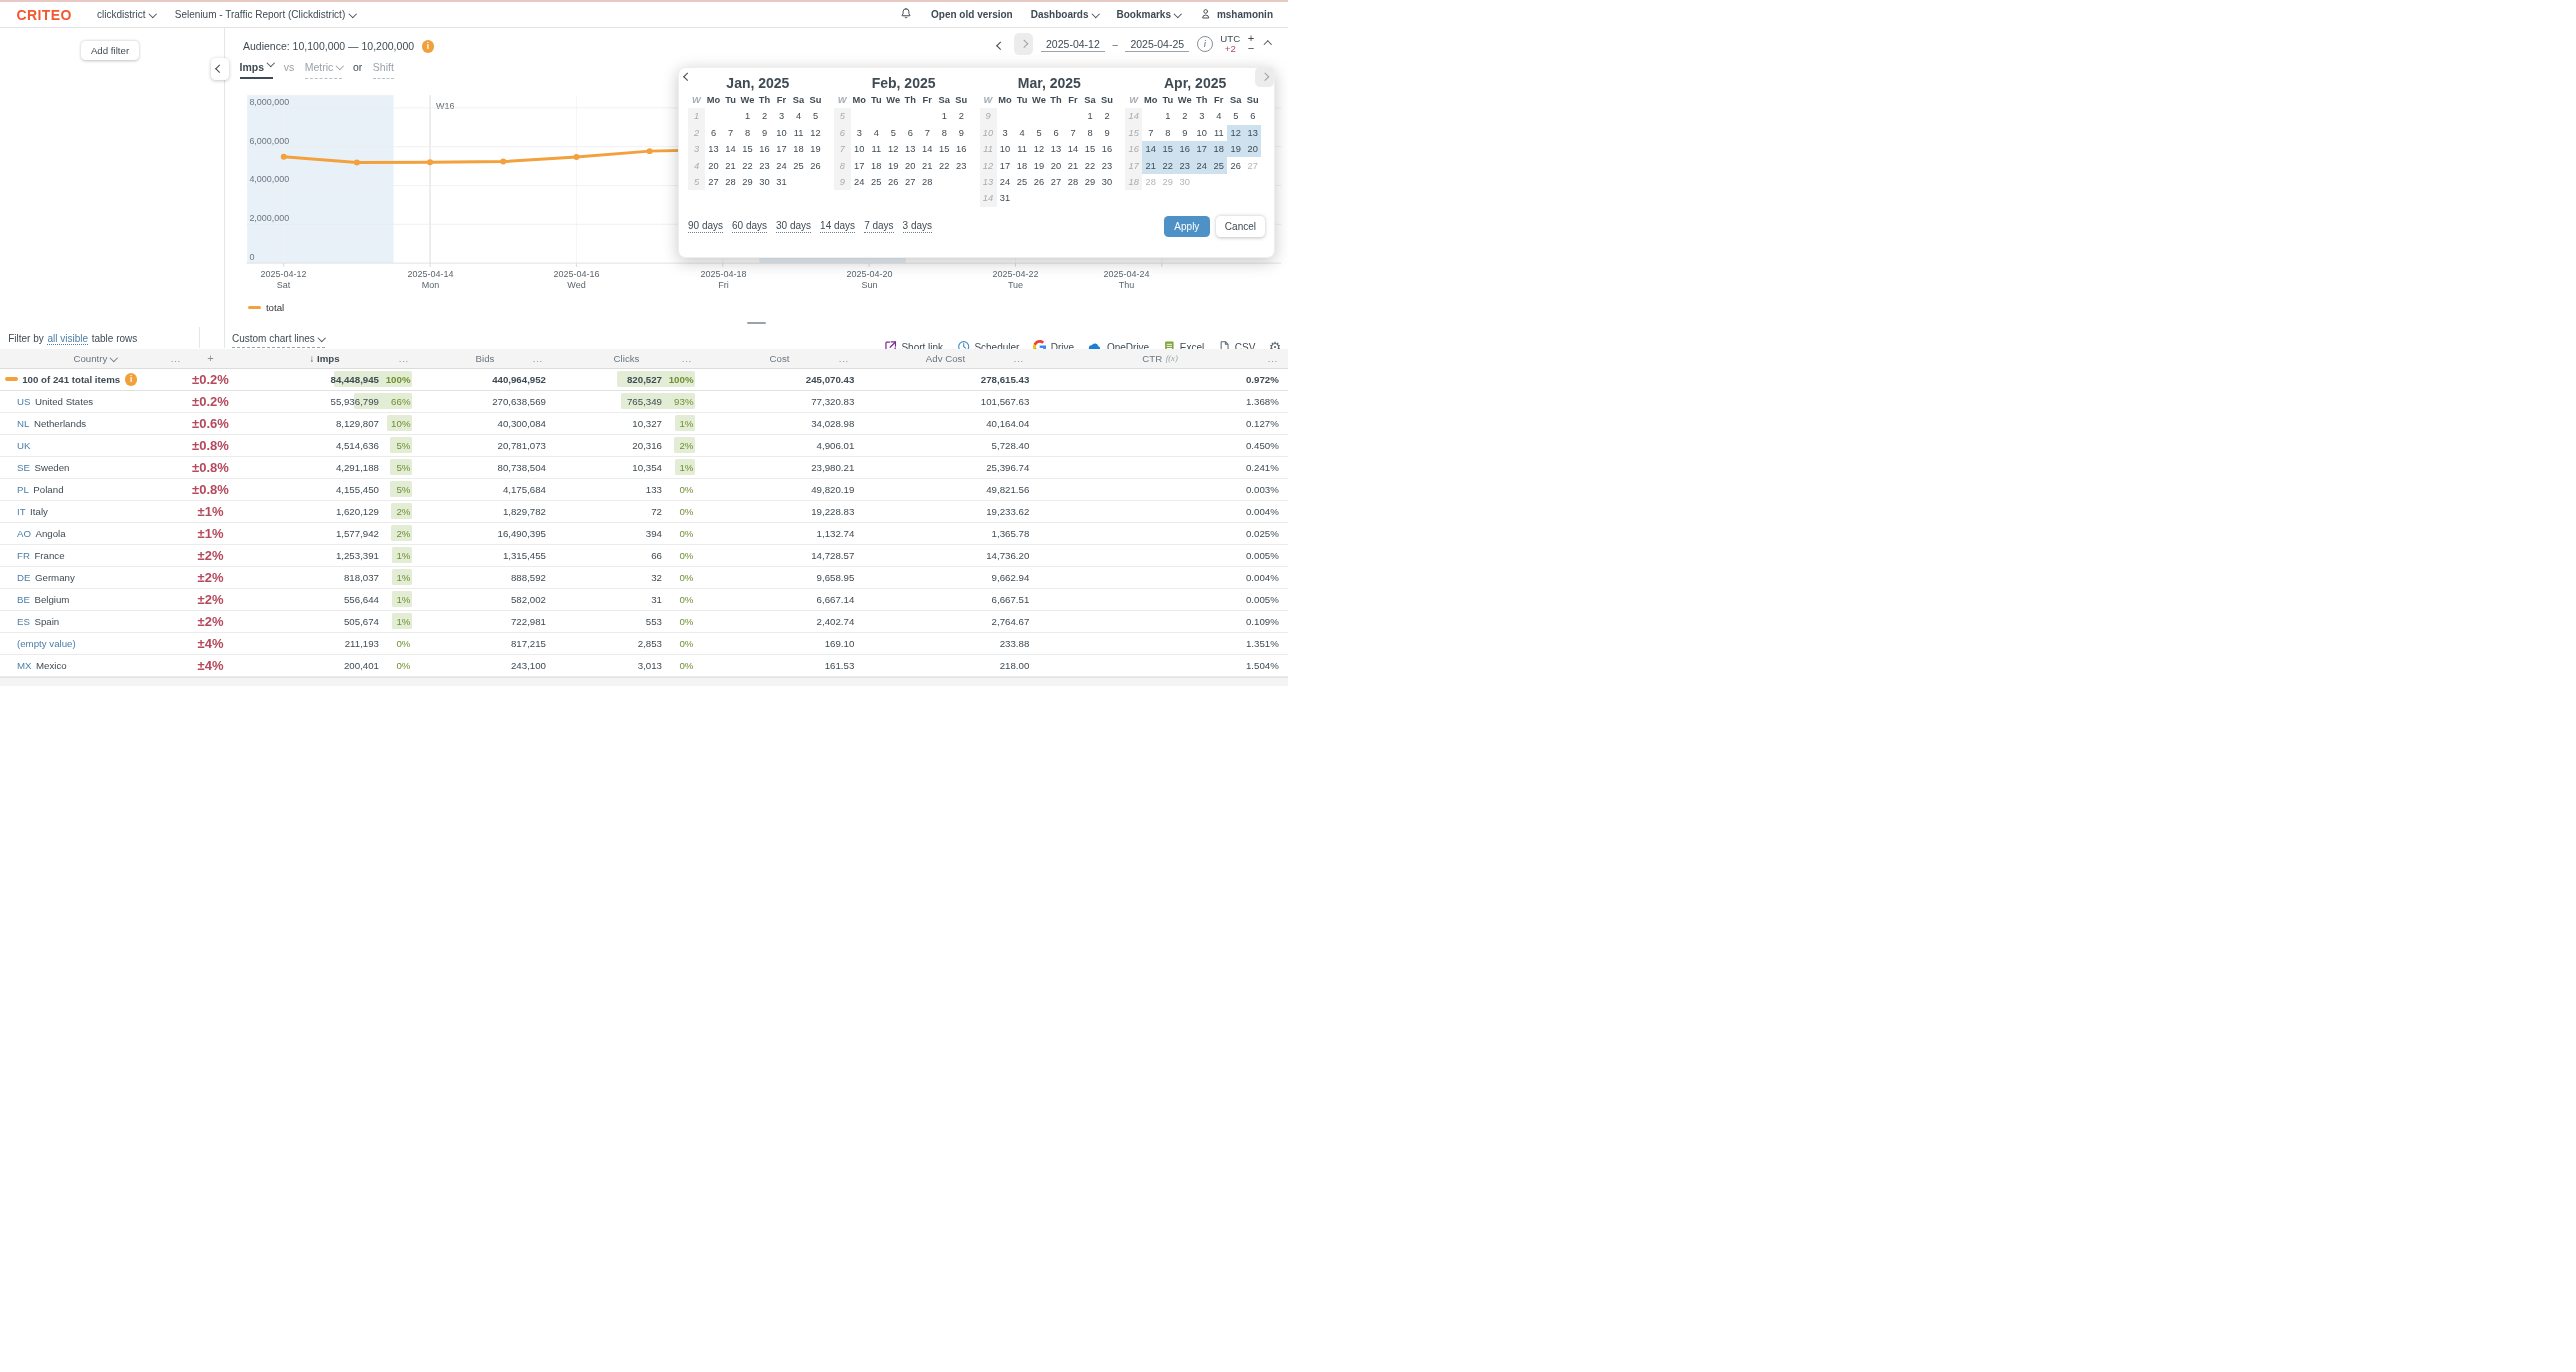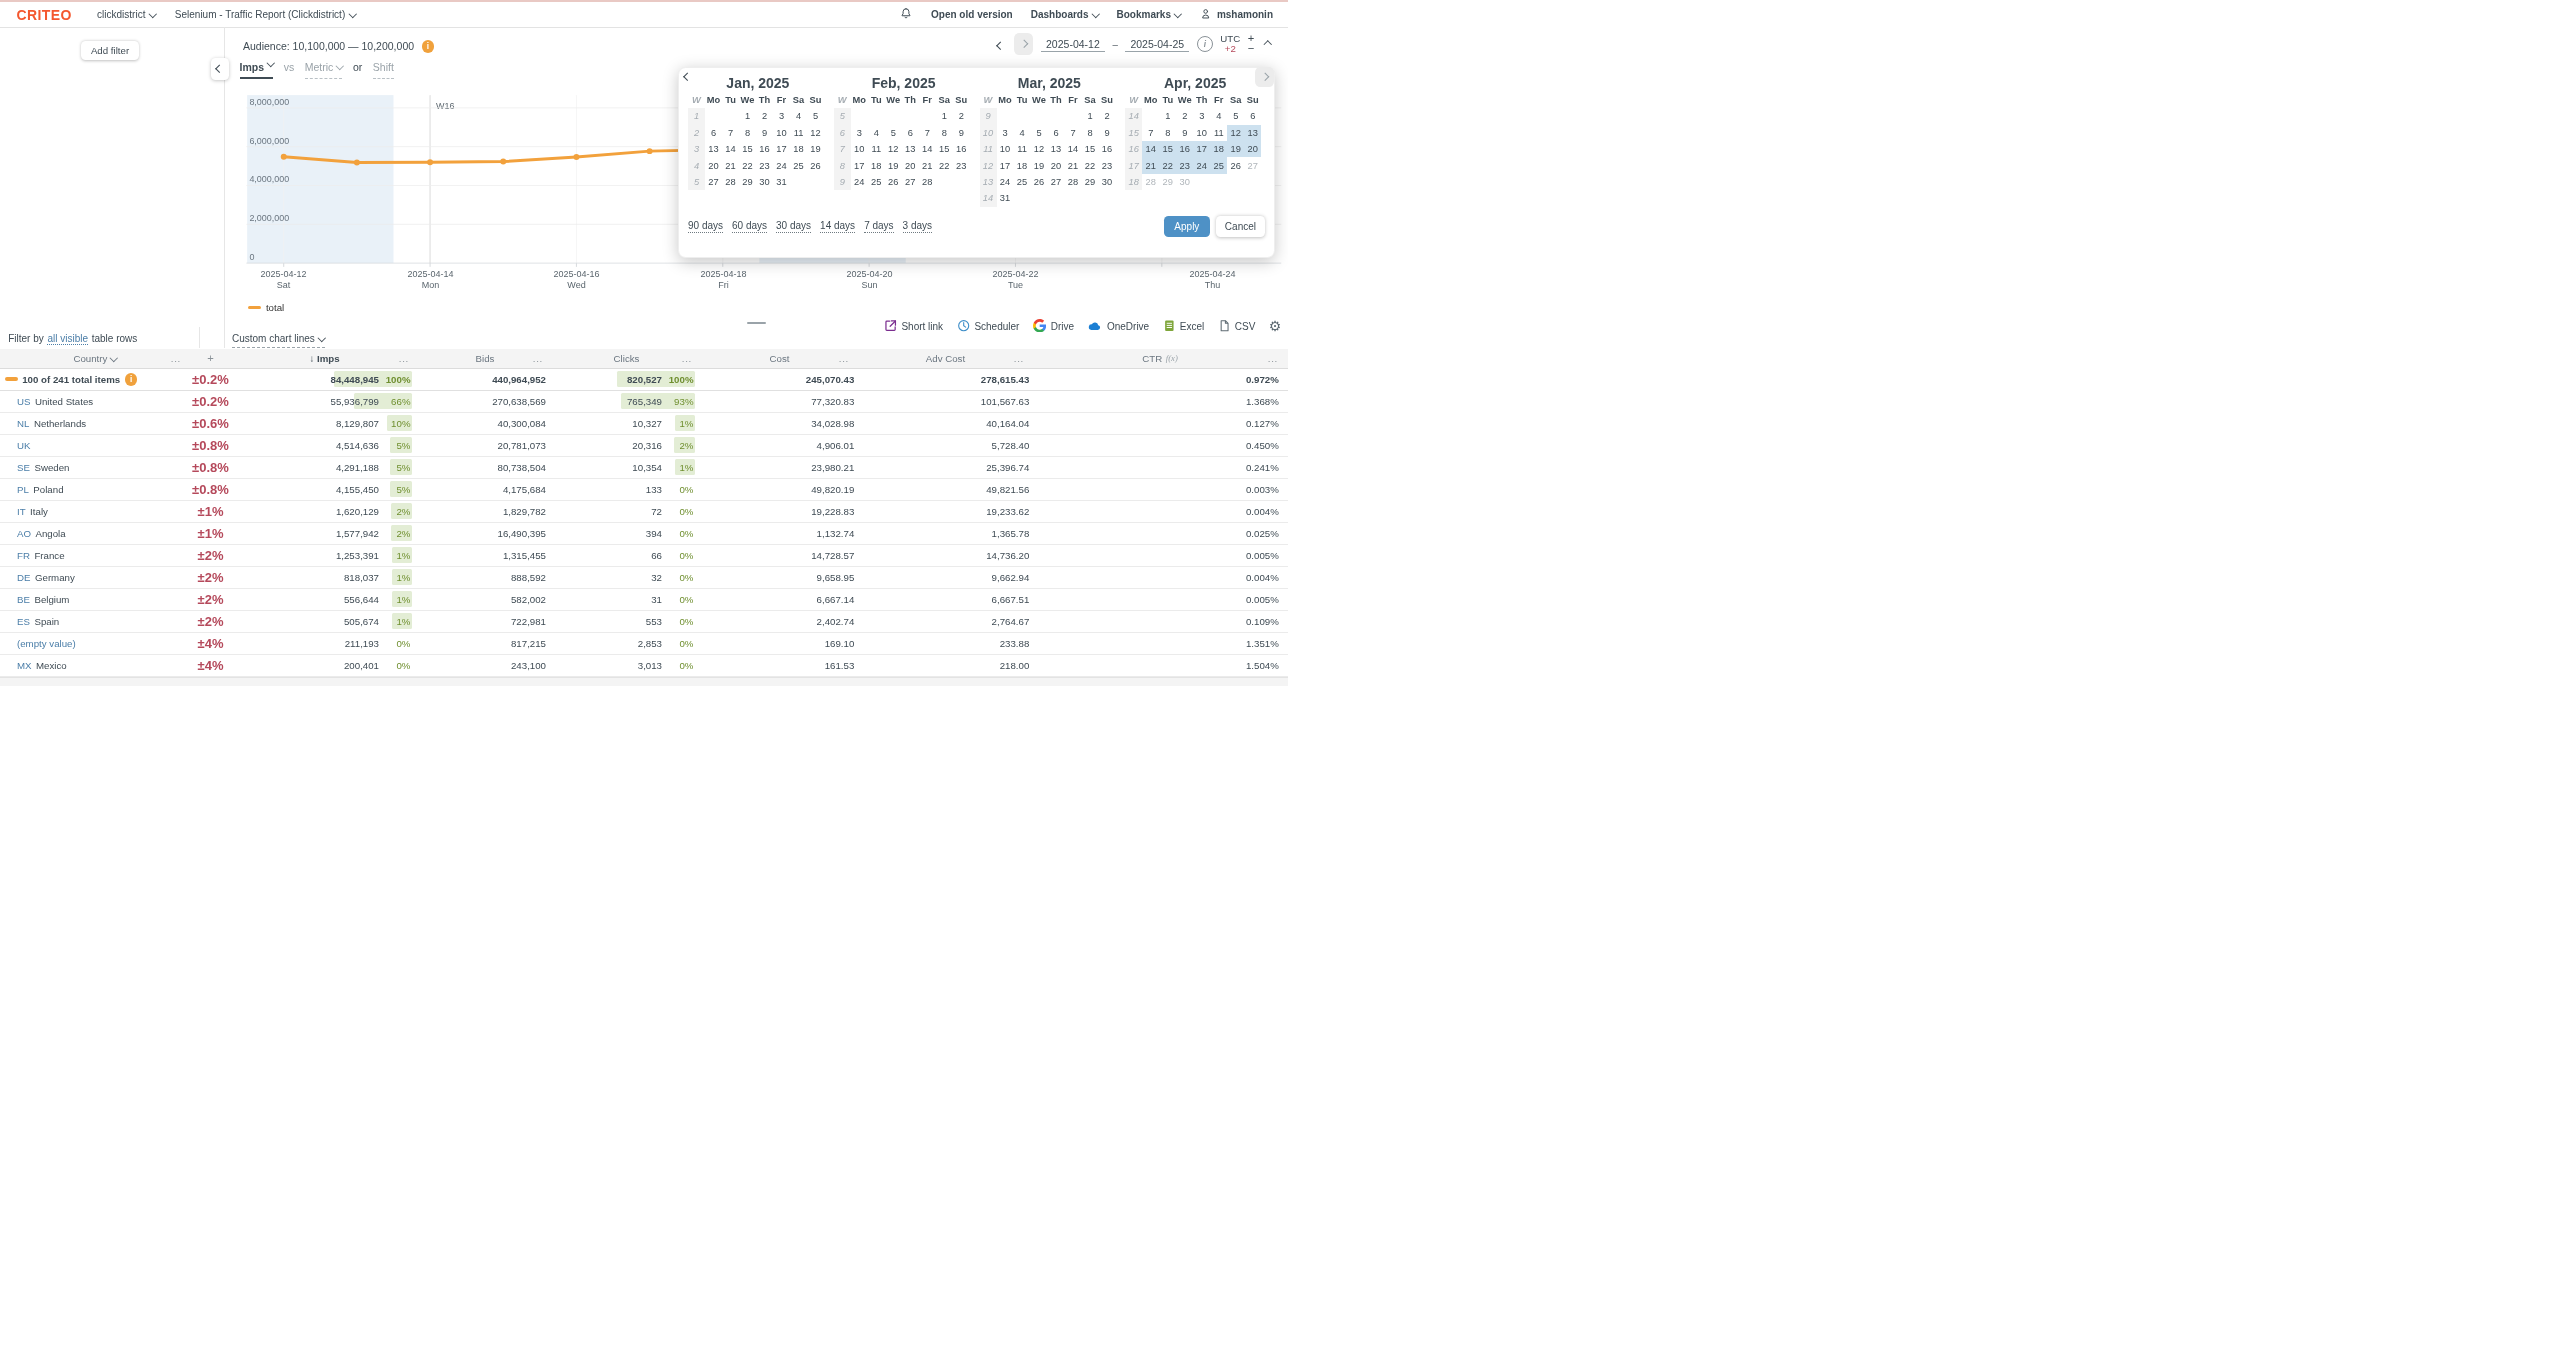--- a/index.html
+++ b/index.html
@@ -51,21 +51,21 @@
   #chart-svg{left:0;top:86px;}
   .xlab{position:absolute;width:105px;text-align:center;font-size:9px;color:#5b666e;line-height:11.2px;}
   #legend{left:248px;top:302px;display:flex;align-items:center;gap:5.2px;font-size:9.7px;color:#333;}
   .swatch{display:inline-block;width:12.7px;height:3.7px;border-radius:2.2px;background:#f2a13c;}
   #drag-handle{left:747px;top:322px;width:19.4px;height:2.2px;border-radius:1.5px;background:#9aa3a9;cursor:row-resize;}
   
   #filter-row{left:8.2px;top:333px;font-size:10px;display:flex;gap:3.7px;align-items:baseline;}
   #filter-link{color:#4b7ea8;border-bottom:1.1px dotted #4b7ea8;cursor:pointer;}
   #custom-lines{left:232px;top:333px;font-size:10px;border-bottom:1.1px dashed #9aa3a9;padding-bottom:3px;
      display:flex;align-items:center;gap:4.5px;cursor:pointer;color:#3f4b54;}
-  #toolbar-actions{right:6.7px;top:319px;display:flex;align-items:center;gap:13.4px;font-size:10px;}
+  #toolbar-actions{right:6.7px;top:340px;display:flex;align-items:center;gap:13.4px;font-size:10px;}
   .action{display:flex;align-items:center;gap:4.5px;cursor:pointer;}
   
   #cal-popup{left:678px;top:67px;width:597px;height:191px;background:#fff;border-radius:7.5px;z-index:10;
     box-shadow:0 3.7px 16.4px rgba(0,0,0,.22);border:0.7px solid #eee;padding:7.5px 9px 6px 9px;box-sizing:border-box;}
   #cal-months{display:flex;gap:6px;}
   .month{width:140px;position:relative;}
   .month-title{text-align:center;font-weight:bold;font-size:14px;height:16.4px;line-height:15px;}
   .cal-grid{display:grid;grid-template-columns:repeat(8,17px);}
   .cal-cell{height:16.4px;display:flex;align-items:center;justify-content:center;font-size:9.3px;cursor:pointer;}
   .cal-h{font-weight:bold;cursor:default;}
@@ -266,21 +266,21 @@
         <div>Fri</div>
       </div>
       <div class="xlab" style="left: 817px; top: 269px;">
         <div>2025-04-20</div>
         <div>Sun</div>
       </div>
       <div class="xlab" style="left: 963px; top: 269px;">
         <div>2025-04-22</div>
         <div>Tue</div>
       </div>
-      <div class="xlab" style="left: 1160px; top: 269px;">
+      <div class="xlab" style="left: 1074px; top: 269px;">
         <div>2025-04-24</div>
         <div>Thu</div>
       </div>
     </div>
 
   <div class="abs" id="legend">
     <span class="swatch"></span>
     <span>total</span>
   </div>
   <div class="abs" id="drag-handle"></div>

